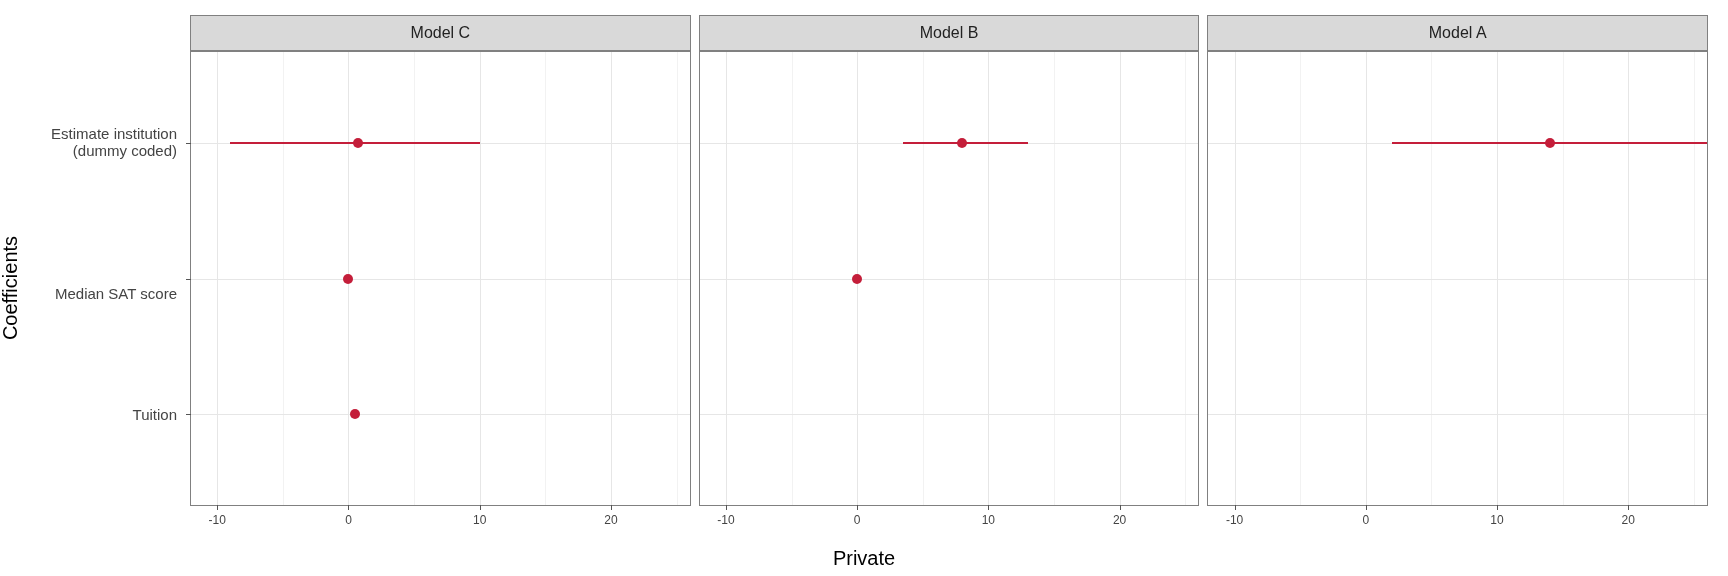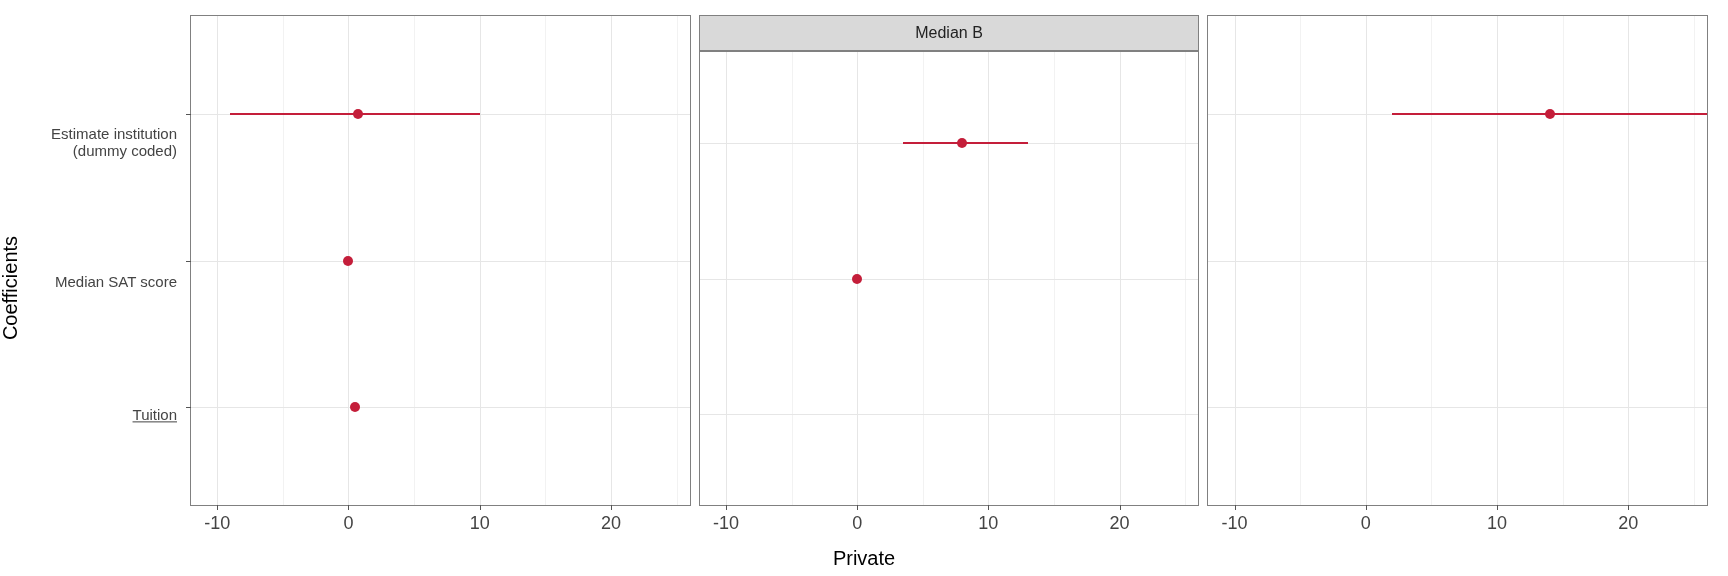--- a/index.html
+++ b/index.html
@@ -100,21 +100,21 @@
     left: 0;
     right: 0;
     height: 1px;
     background: #e6e6e6;
   }
   .ticklabel {
     position: absolute;
     top: 100%;
     transform: translateX(-50%);
     margin-top: 8px;
-    font-size: 18px;
+    font-size: 12px;
     color: #444;
   }
   .tickmark {
     position: absolute;
     top: 100%;
     width: 1px;
     height: 5px;
     background: #555;
   }
   .ytickmark {
@@ -144,26 +144,27 @@
 
 <div class="chart-container">
 
   <div class="ylabel">Coefficients</div>
   <div class="xlabel">Private</div>
 
   <div class="ytick-labels">
 
   <div class="ytick" style="top: 127px;">Estimate institution
 (dummy coded)</div>
-      <div class="ytick" style="top: 267px;">Median SAT score</div>
-      <div class="ytick" style="top: 400px; text-decoration: underline;">Tuition</div>
+      <div class="ytick" style="top: 279px;">Median SAT score</div>
+      <div class="ytick" style="top: 400px;">Tuition</div>
     </div>
 
   <div class="panels">
       <div class="panel">
+        <div class="strip">Model C</div>
         <div class="plotwrap">
           <div class="plot">
             <div class="gridline-v minor" style="left: 18.4211%;"></div>
             <div class="gridline-v minor" style="left: 44.7368%;"></div>
             <div class="gridline-v minor" style="left: 71.0526%;"></div>
             <div class="gridline-v minor" style="left: 97.3684%;"></div>
             <div class="gridline-v" style="left: 5.26316%;"></div>
             <div class="tickmark" style="left: 5.26316%;"></div>
             <div class="ticklabel" style="left: 5.26316%;">-10</div>
             <div class="gridline-v" style="left: 31.5789%;"></div>
@@ -182,21 +183,21 @@
             <div class="gridline-h" style="top: 80%;"></div>
             <div class="ytickmark" style="top: 80%;"></div>
             <div class="ci" style="left: 7.89474%; width: 50%; top: 20%;"></div>
             <div class="pt" style="left: 33.4211%; top: 20%;"></div>
             <div class="pt" style="left: 31.5789%; top: 50%;"></div>
             <div class="pt" style="left: 32.8947%; top: 80%;"></div>
           </div>
         </div>
       </div>
       <div class="panel">
-        <div class="strip">Median B</div>
+        <div class="strip">Model B</div>
         <div class="plotwrap">
           <div class="plot">
             <div class="gridline-v minor" style="left: 18.4211%;"></div>
             <div class="gridline-v minor" style="left: 44.7368%;"></div>
             <div class="gridline-v minor" style="left: 71.0526%;"></div>
             <div class="gridline-v minor" style="left: 97.3684%;"></div>
             <div class="gridline-v" style="left: 5.26316%;"></div>
             <div class="tickmark" style="left: 5.26316%;"></div>
             <div class="ticklabel" style="left: 5.26316%;">-10</div>
             <div class="gridline-v" style="left: 31.5789%;"></div>
@@ -211,20 +212,21 @@
             <div class="gridline-h" style="top: 20%;"></div>
             <div class="gridline-h" style="top: 50%;"></div>
             <div class="gridline-h" style="top: 80%;"></div>
             <div class="ci" style="left: 40.7895%; width: 25%; top: 20%;"></div>
             <div class="pt" style="left: 52.6316%; top: 20%;"></div>
             <div class="pt" style="left: 31.5789%; top: 50%;"></div>
           </div>
         </div>
       </div>
       <div class="panel">
+        <div class="strip">Model A</div>
         <div class="plotwrap">
           <div class="plot">
             <div class="gridline-v minor" style="left: 18.4211%;"></div>
             <div class="gridline-v minor" style="left: 44.7368%;"></div>
             <div class="gridline-v minor" style="left: 71.0526%;"></div>
             <div class="gridline-v minor" style="left: 97.3684%;"></div>
             <div class="gridline-v" style="left: 5.26316%;"></div>
             <div class="tickmark" style="left: 5.26316%;"></div>
             <div class="ticklabel" style="left: 5.26316%;">-10</div>
             <div class="gridline-v" style="left: 31.5789%;"></div>

